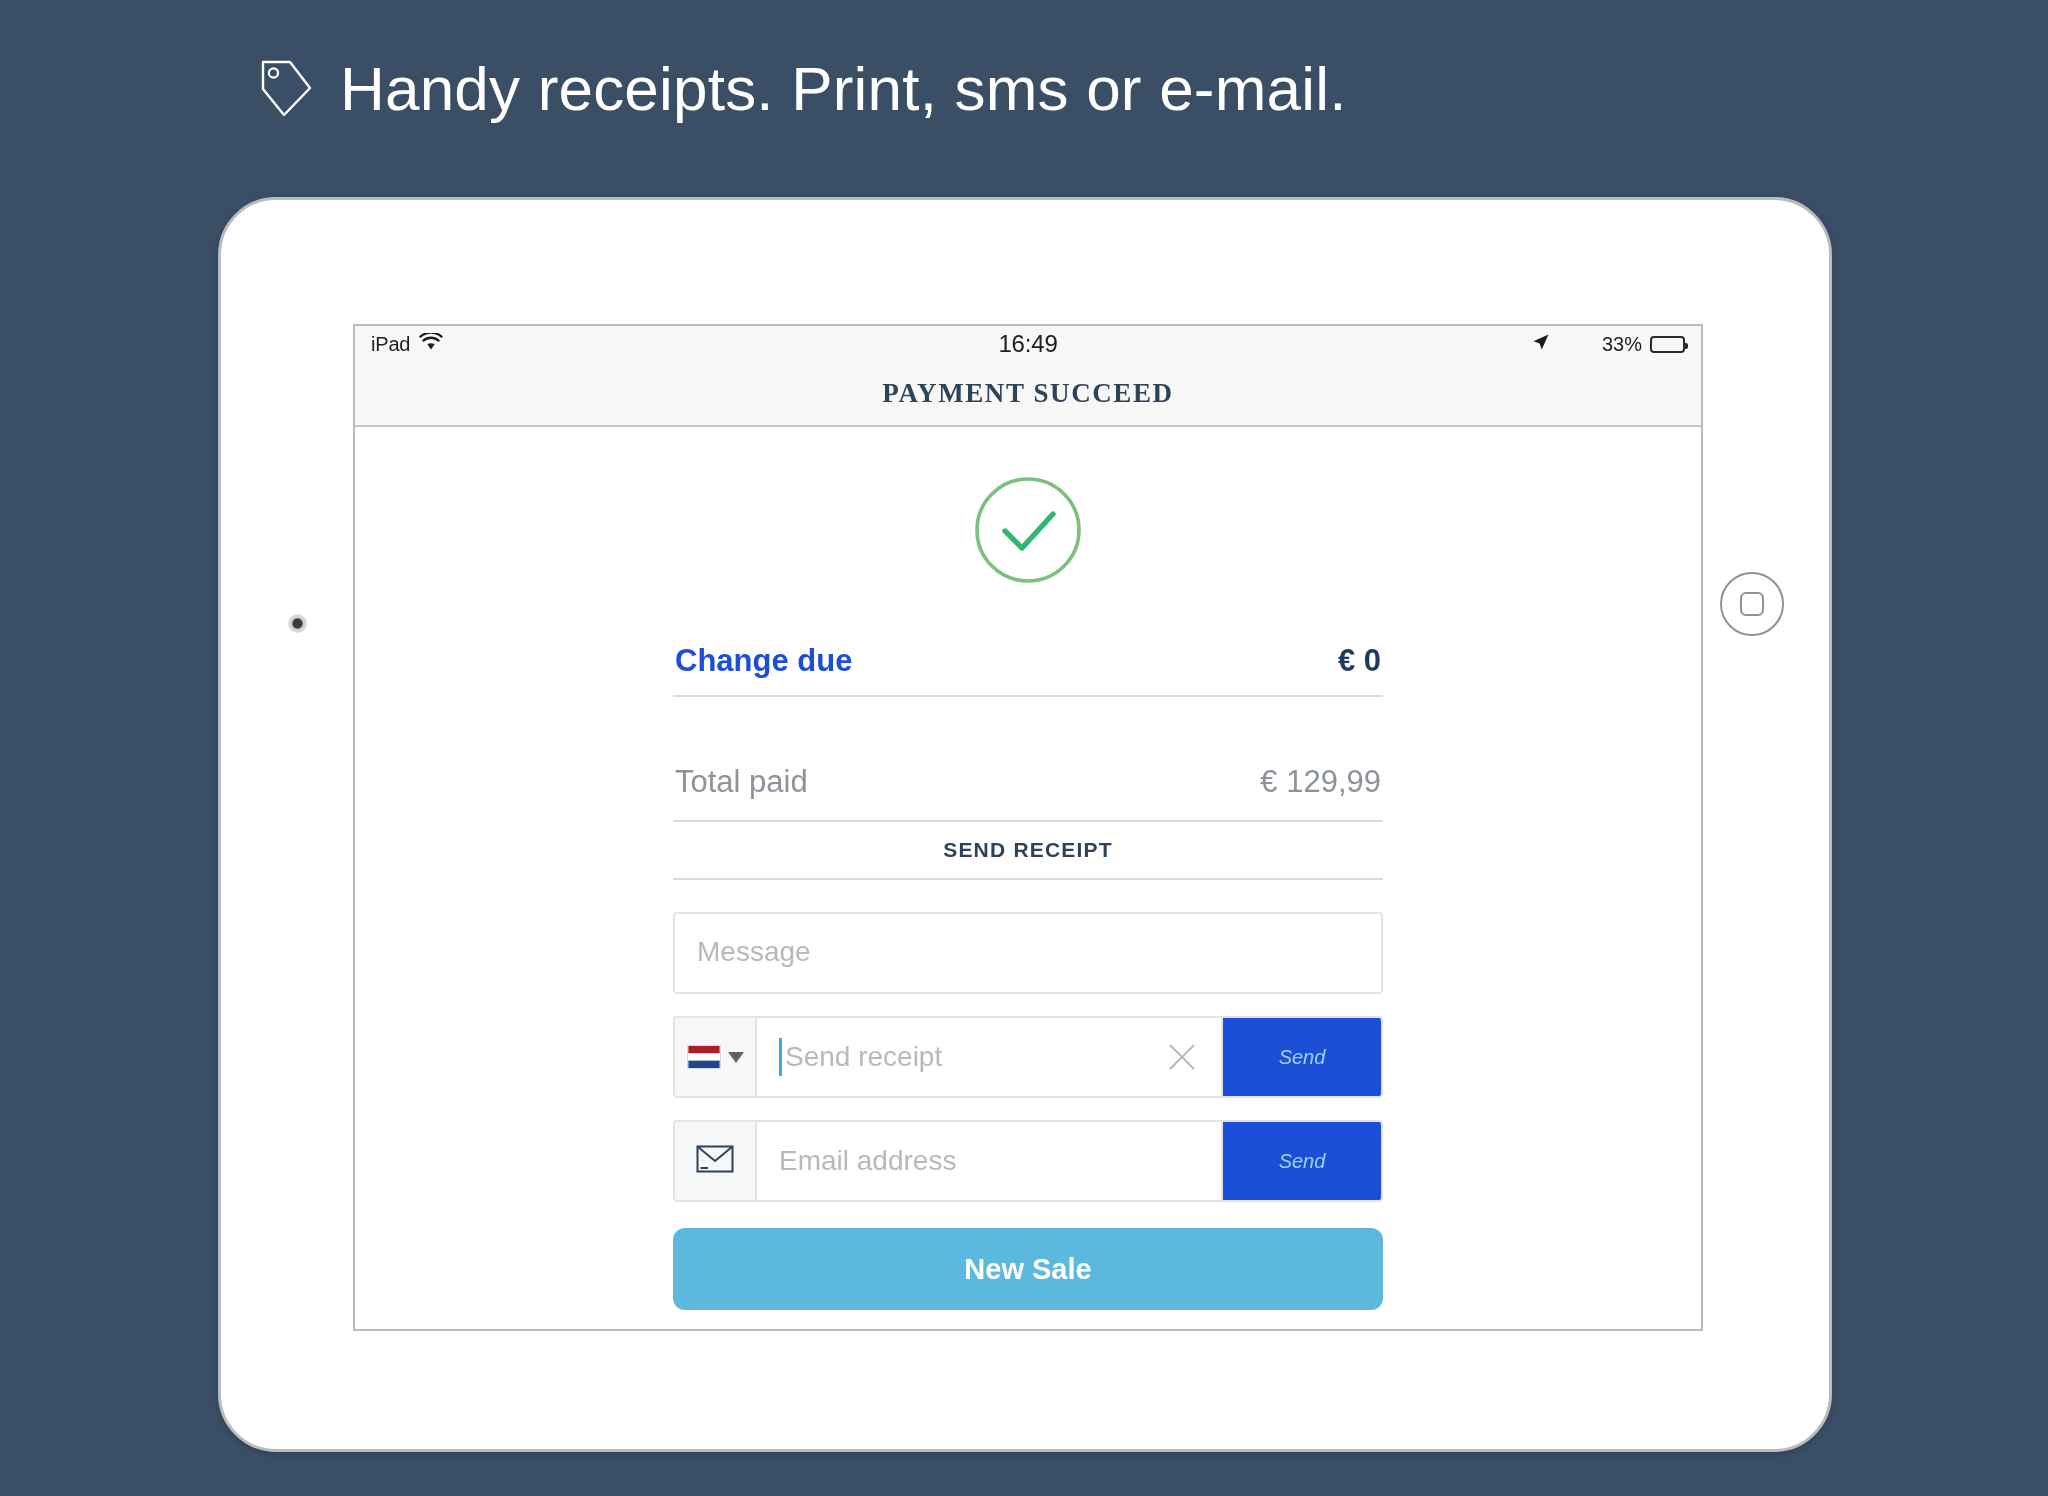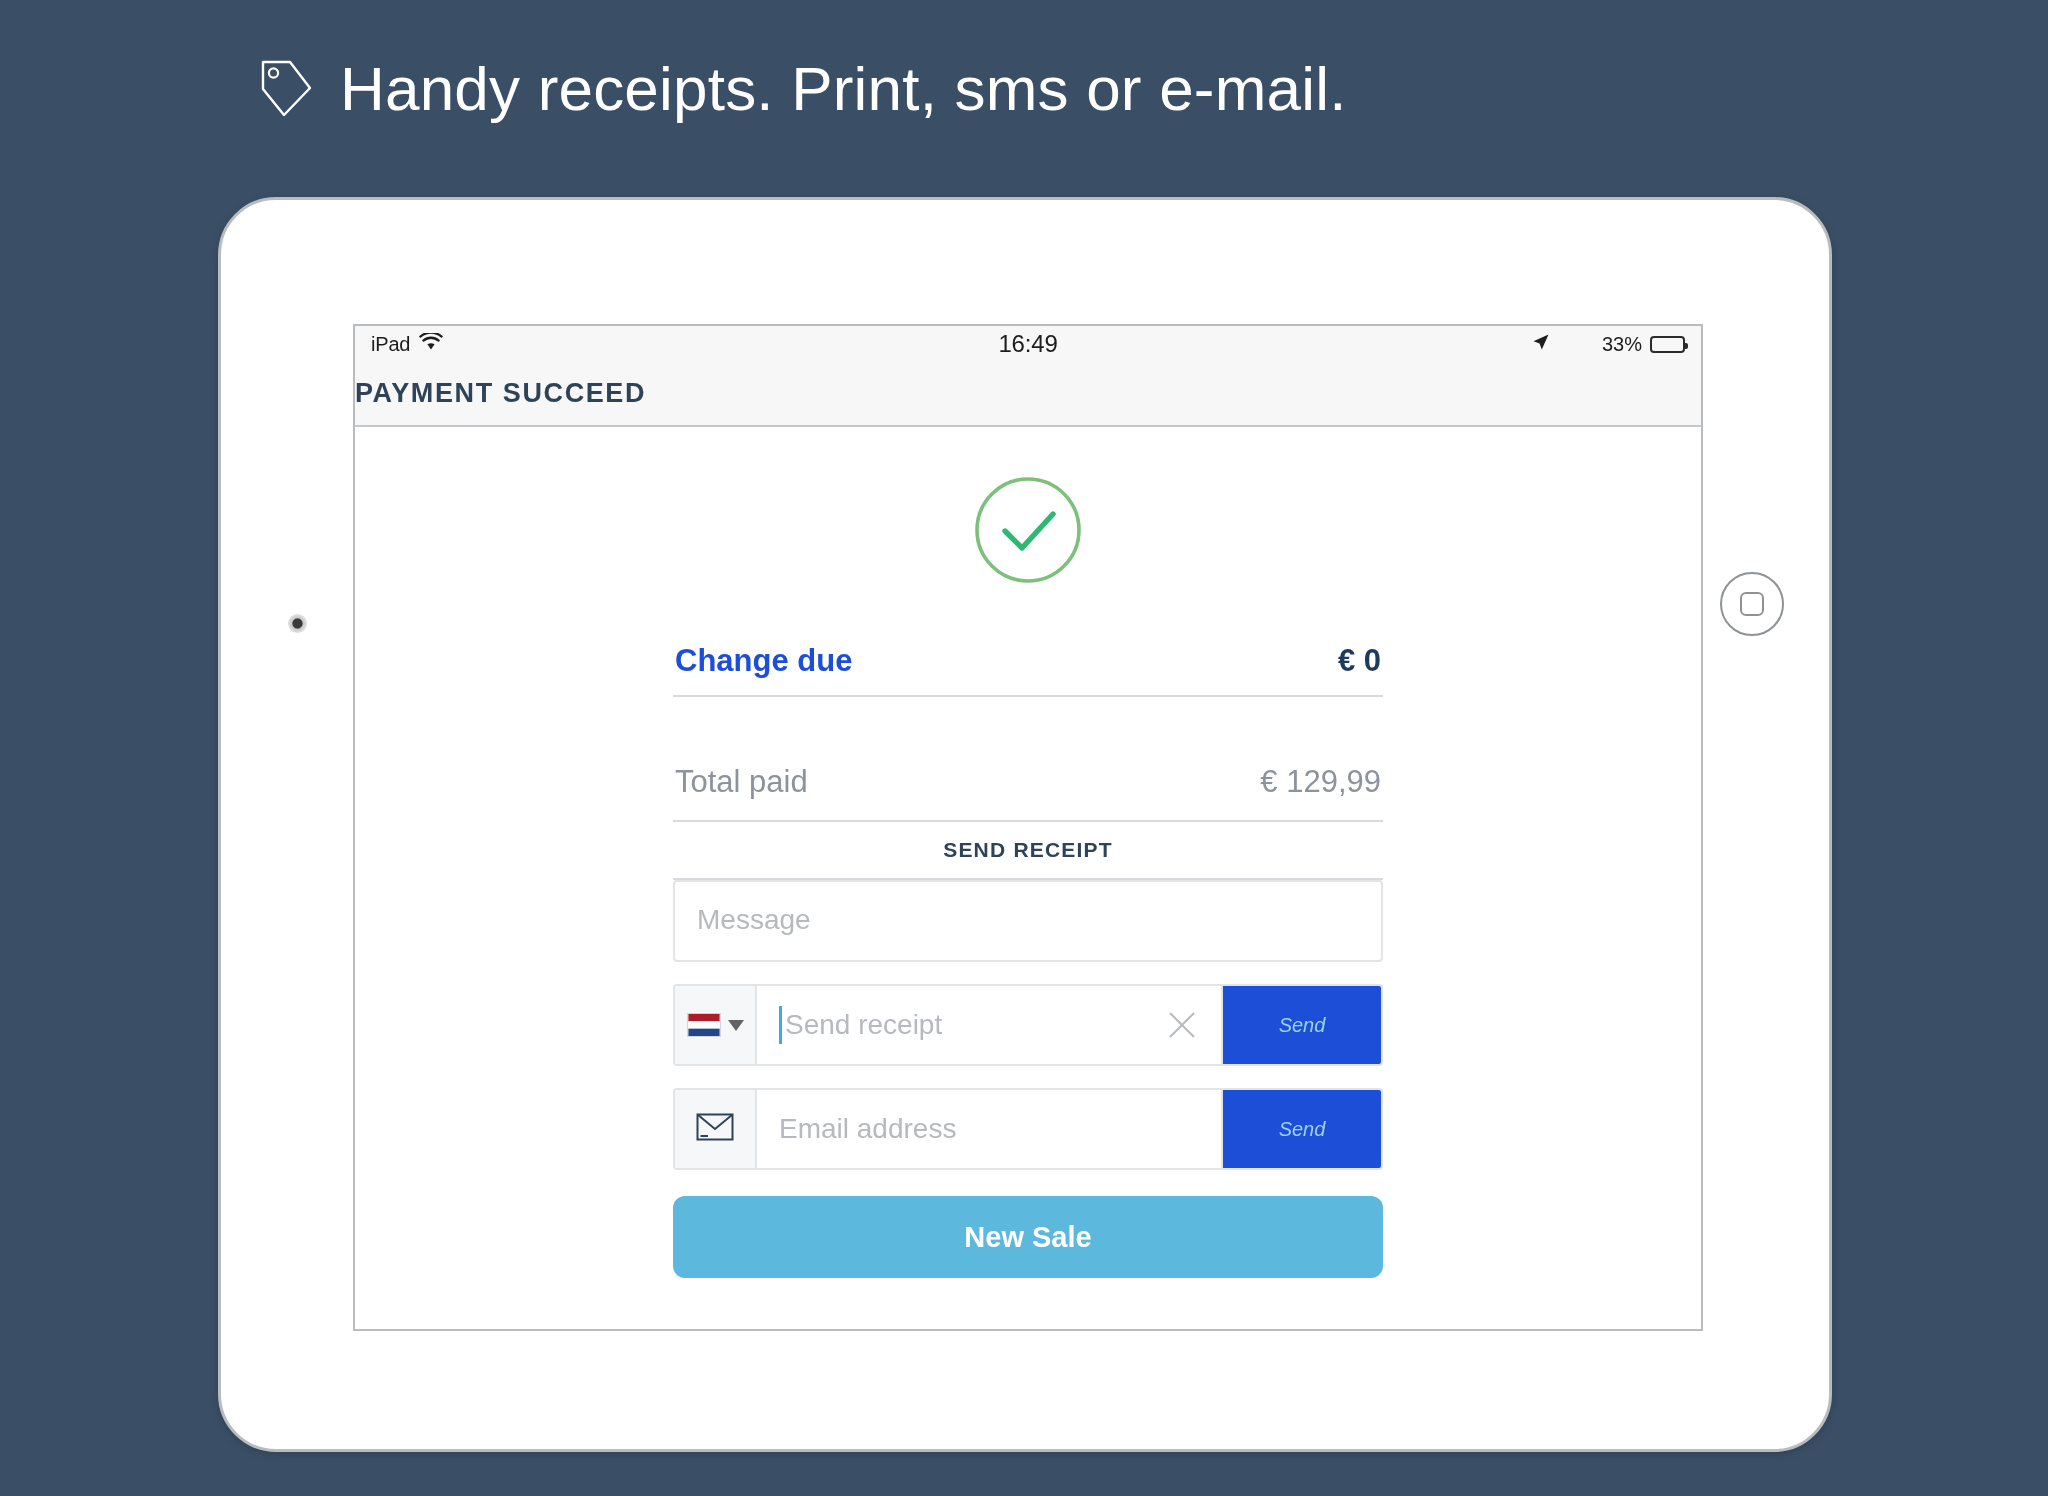--- a/index.html
+++ b/index.html
@@ -138,20 +138,22 @@
   }
   .battery .fill { height: 100%; background: #2b2b2b; border-radius: 1px; }
 
   
   .navbar {
     height: 65px;
     background: #f7f7f7;
     border-bottom: 2px solid #c3c7cd;
     display: flex;
     align-items: center;
+    justify-content: center;
+    font-family: Liberation Serif, serif;
   }
   .navbar-title {
     font-size: 27px;
     font-weight: 600;
     letter-spacing: 1.6px;
     color: #2e4258;
   }
 
   
   .content {
@@ -195,20 +197,21 @@
     border-bottom: 2px solid #d7dade;
   }
   .send-receipt-label {
     font-size: 21px;
     font-weight: bold;
     letter-spacing: 1.2px;
     color: #2e4258;
   }
 
   .message-box {
+    margin-top: 32px;
     height: 82px;
     border: 2px solid #e2e4e6;
     border-radius: 4px;
     padding: 22px 22px;
   }
   .message-placeholder {
     font-size: 28px;
     color: #b6b9bd;
   }
 

